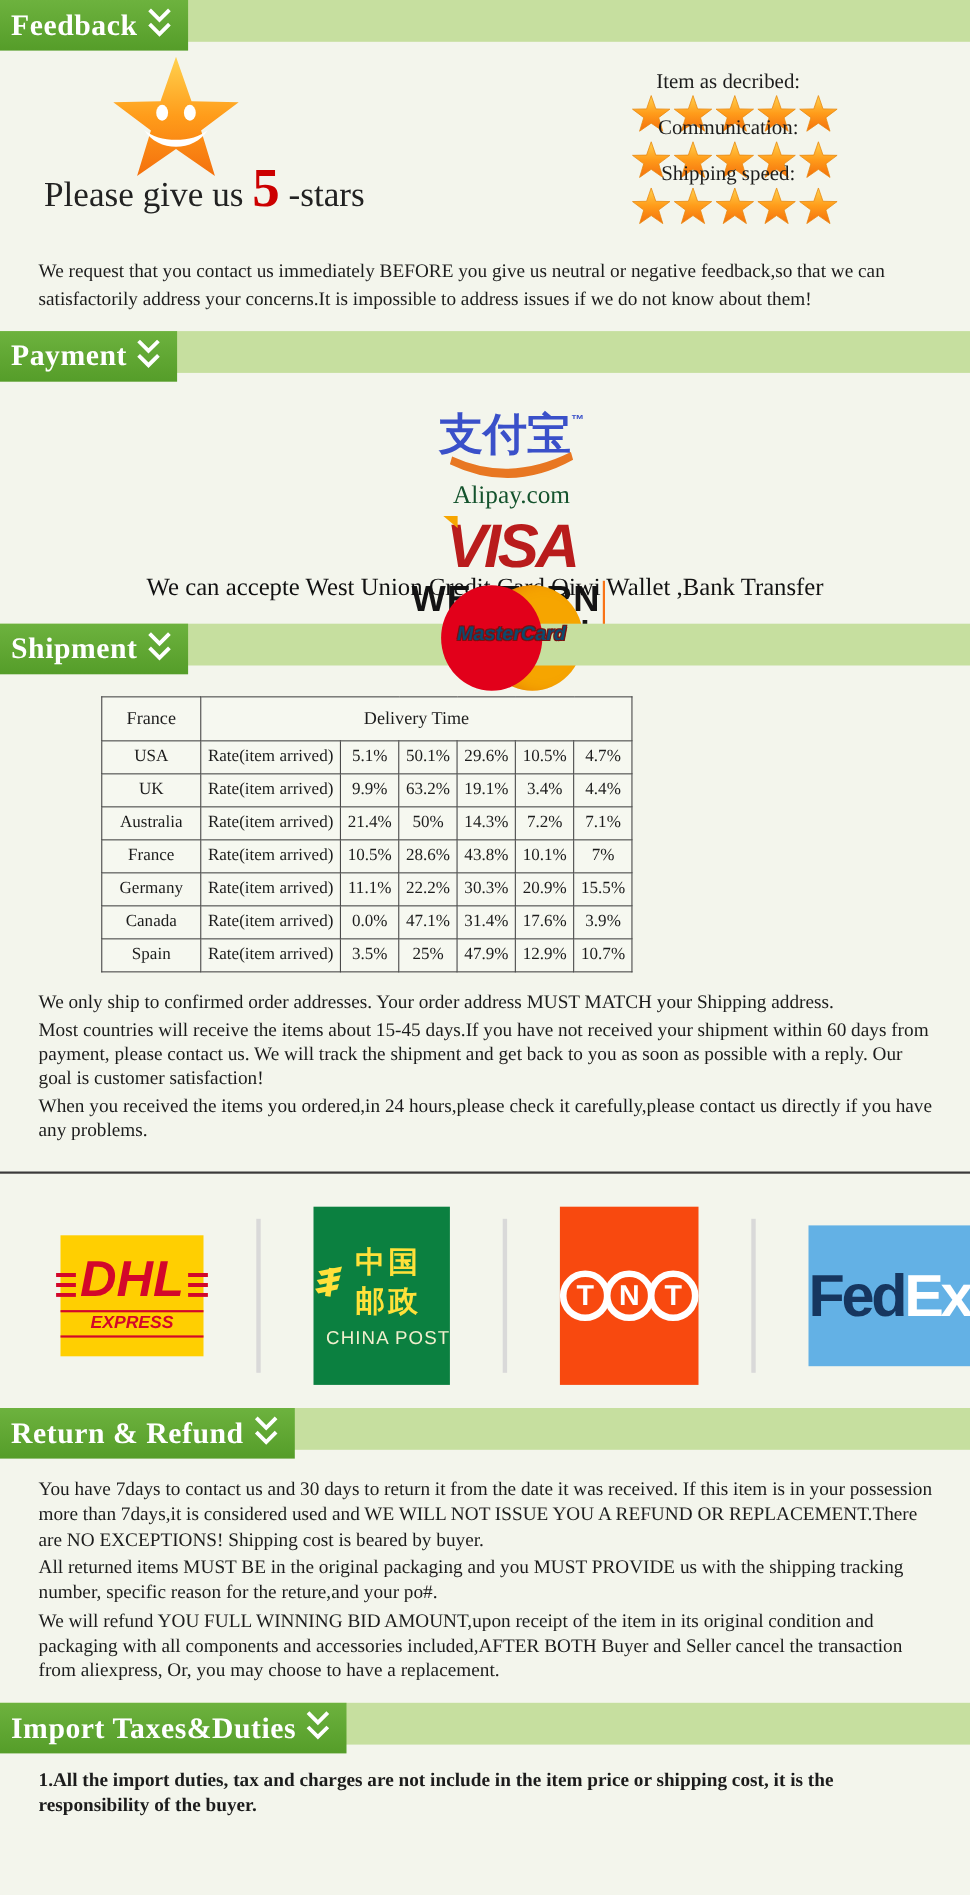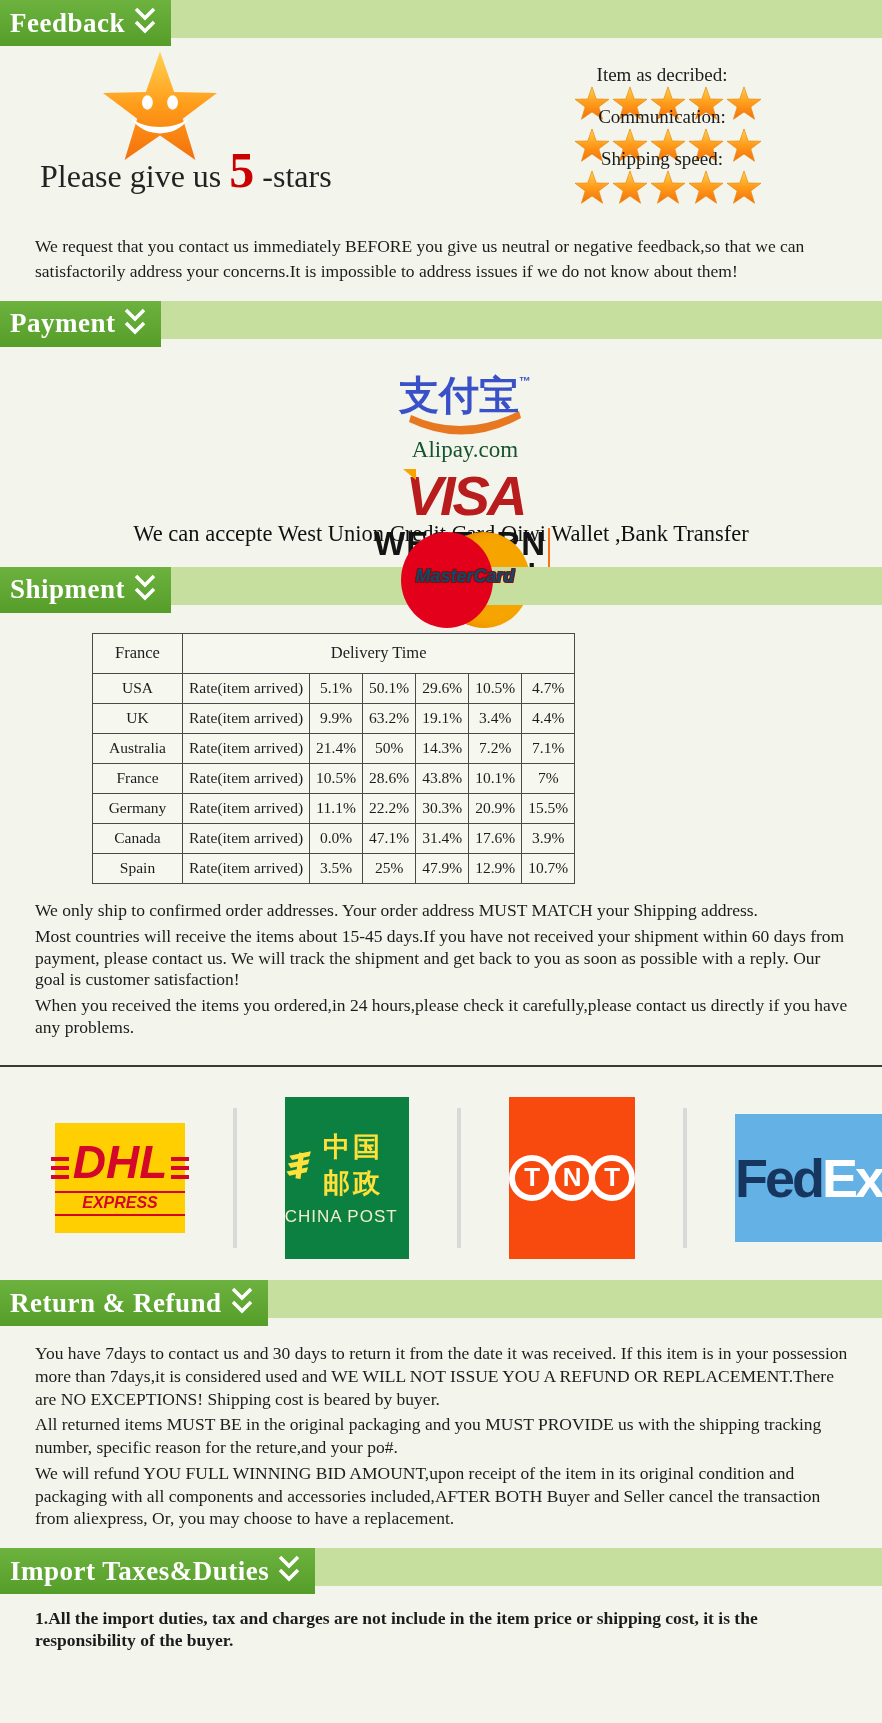--- a/index.html
+++ b/index.html
@@ -81,21 +81,21 @@
          align-items:center; justify-content:center; }
   .dhl-word { font-family:"Liberation Sans",sans-serif; font-style:italic; font-weight:900;
          font-size:46px; color:#d3072a; line-height:1; letter-spacing:0; position:relative; }
   .dhl-word::before, .dhl-word::after { content:""; position:absolute; top:18px; width:18px; height:22px;
          background:repeating-linear-gradient(#d3072a 0 4px, transparent 4px 9px); }
   .dhl-word::before { left:-22px; } .dhl-word::after { right:-22px; }
   .dhl-sub { font-family:"Liberation Sans",sans-serif; font-style:italic; font-weight:bold;
          font-size:16px; color:#d3072a; margin-top:6px; width:130px; text-align:center;
          border-top:2px solid #d3072a; border-bottom:2px solid #d3072a; line-height:1.3; }
   .cpost { width:170px; height:162px; background:#0b8040; display:flex; flex-direction:column;
-         align-items:flex-start; justify-content:center; gap:6px; }
+         align-items:flex-end; justify-content:center; gap:6px; }
   .cpost-top { display:flex; align-items:center; gap:8px; }
   .cpost-cn { color:#ffe13a; font-size:27px; font-weight:bold; letter-spacing:3px; }
   .cpost-en { color:#f2efce; font-family:"Liberation Sans",sans-serif; font-size:17px; letter-spacing:1px; }
   .tnt { width:172px; height:162px; background:#f8490f; display:flex; align-items:center; justify-content:center; }
   .tnt-c { width:46px; height:46px; border:6px solid #fff; border-radius:50%; background:#f8490f;
          color:#fff; font-family:"Liberation Sans",sans-serif; font-weight:bold; font-size:26px;
          display:flex; align-items:center; justify-content:center; margin:0 -3px; }
   .fedex { width:170px; height:128px; background:#63b1e5; display:flex; align-items:center; justify-content:center;
          font-family:"Liberation Sans",sans-serif; font-weight:bold; font-size:54px; letter-spacing:-3px; }
   .fedex .f1 { color:#16365f; } .fedex .f2 { color:#fff; }

